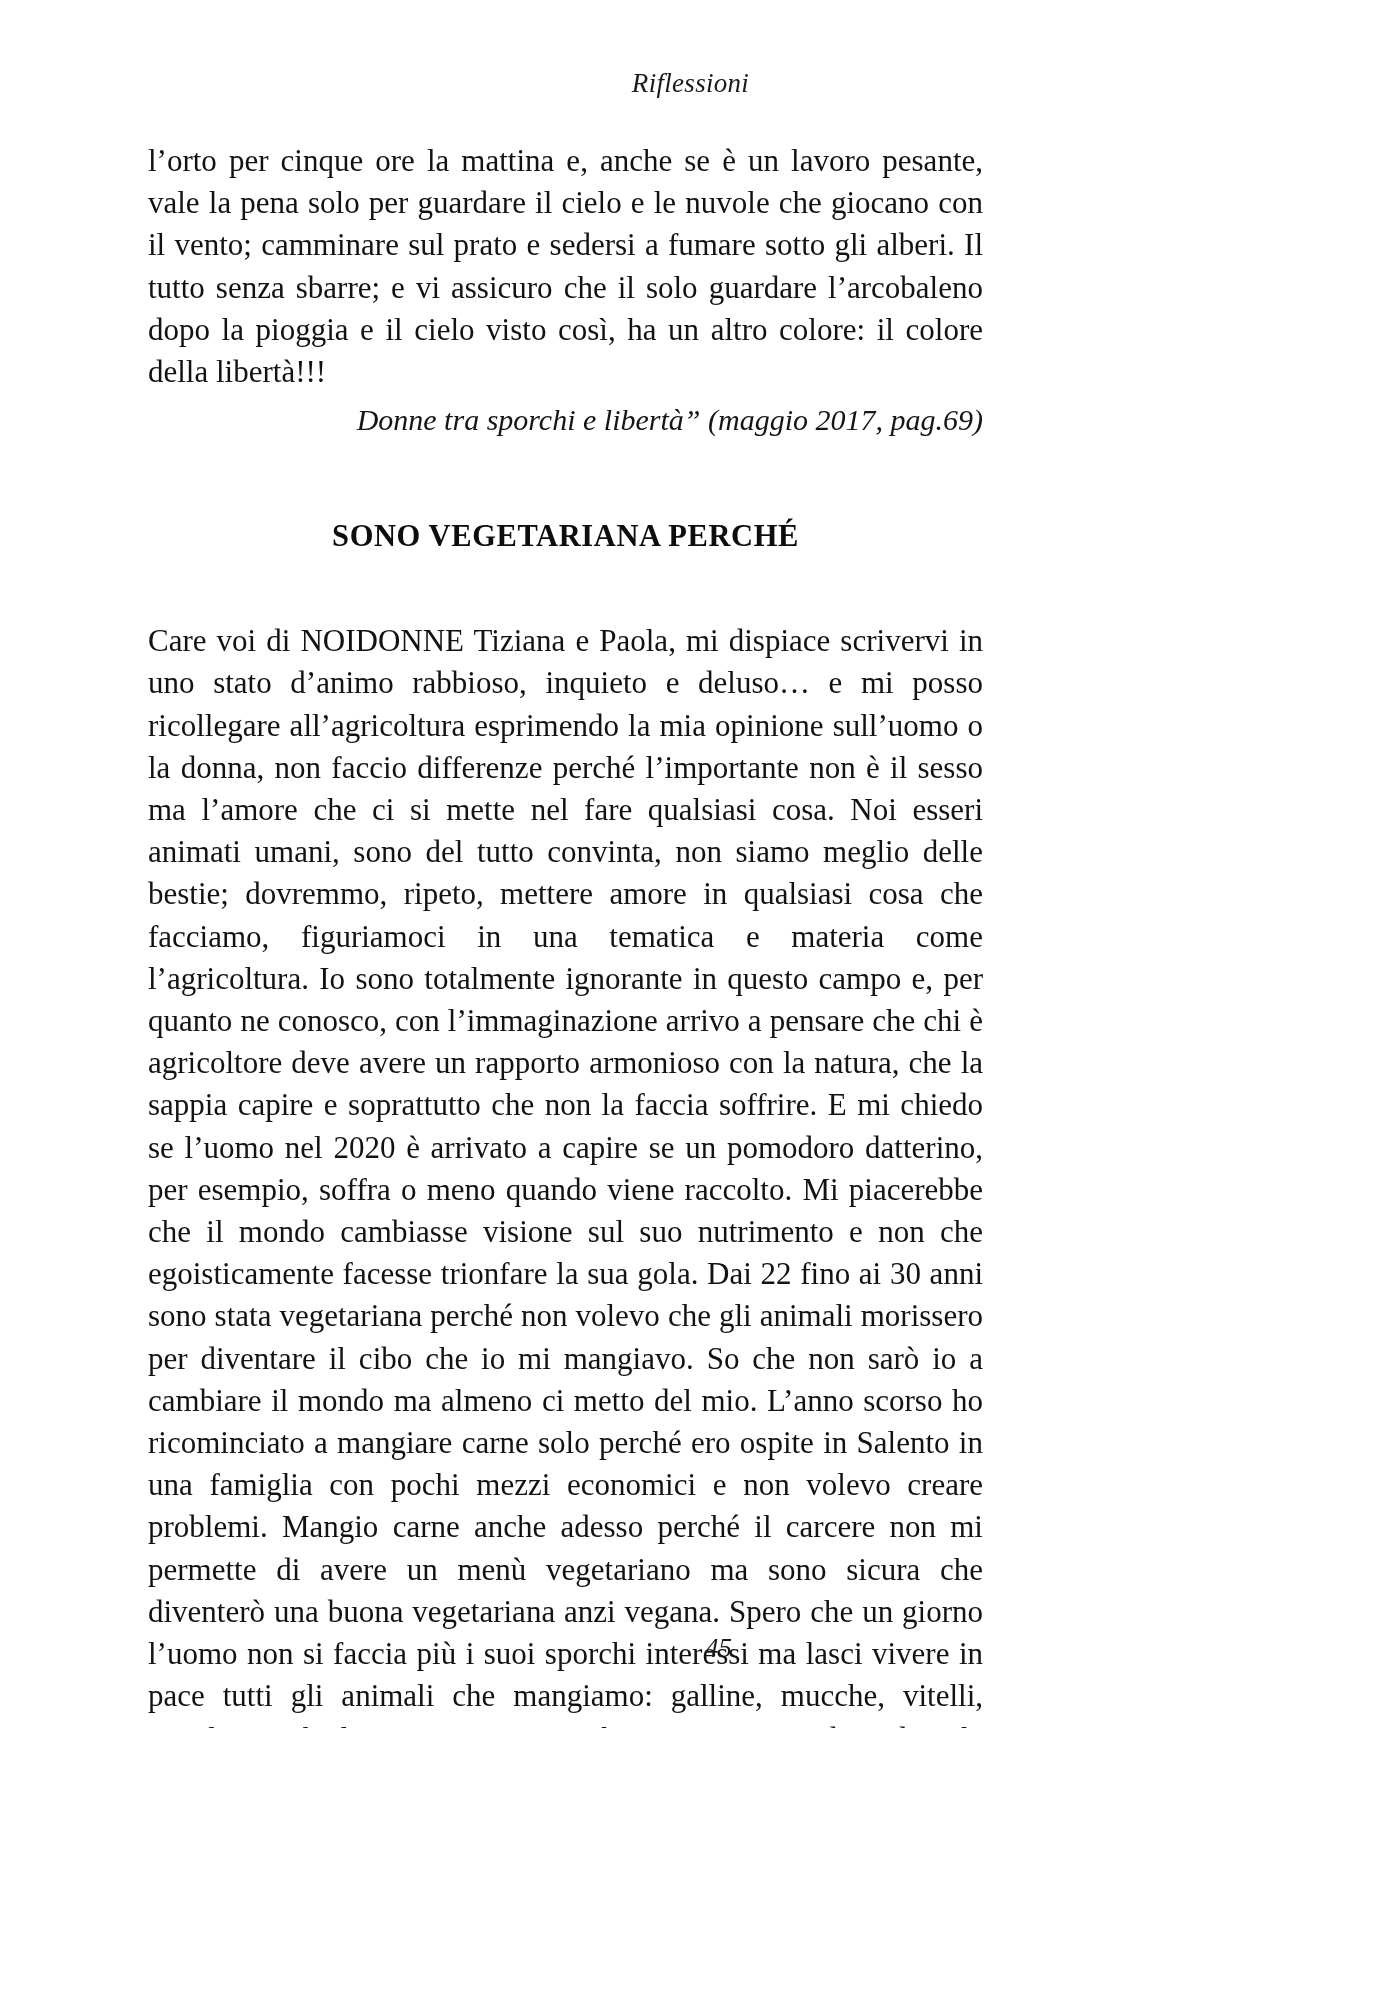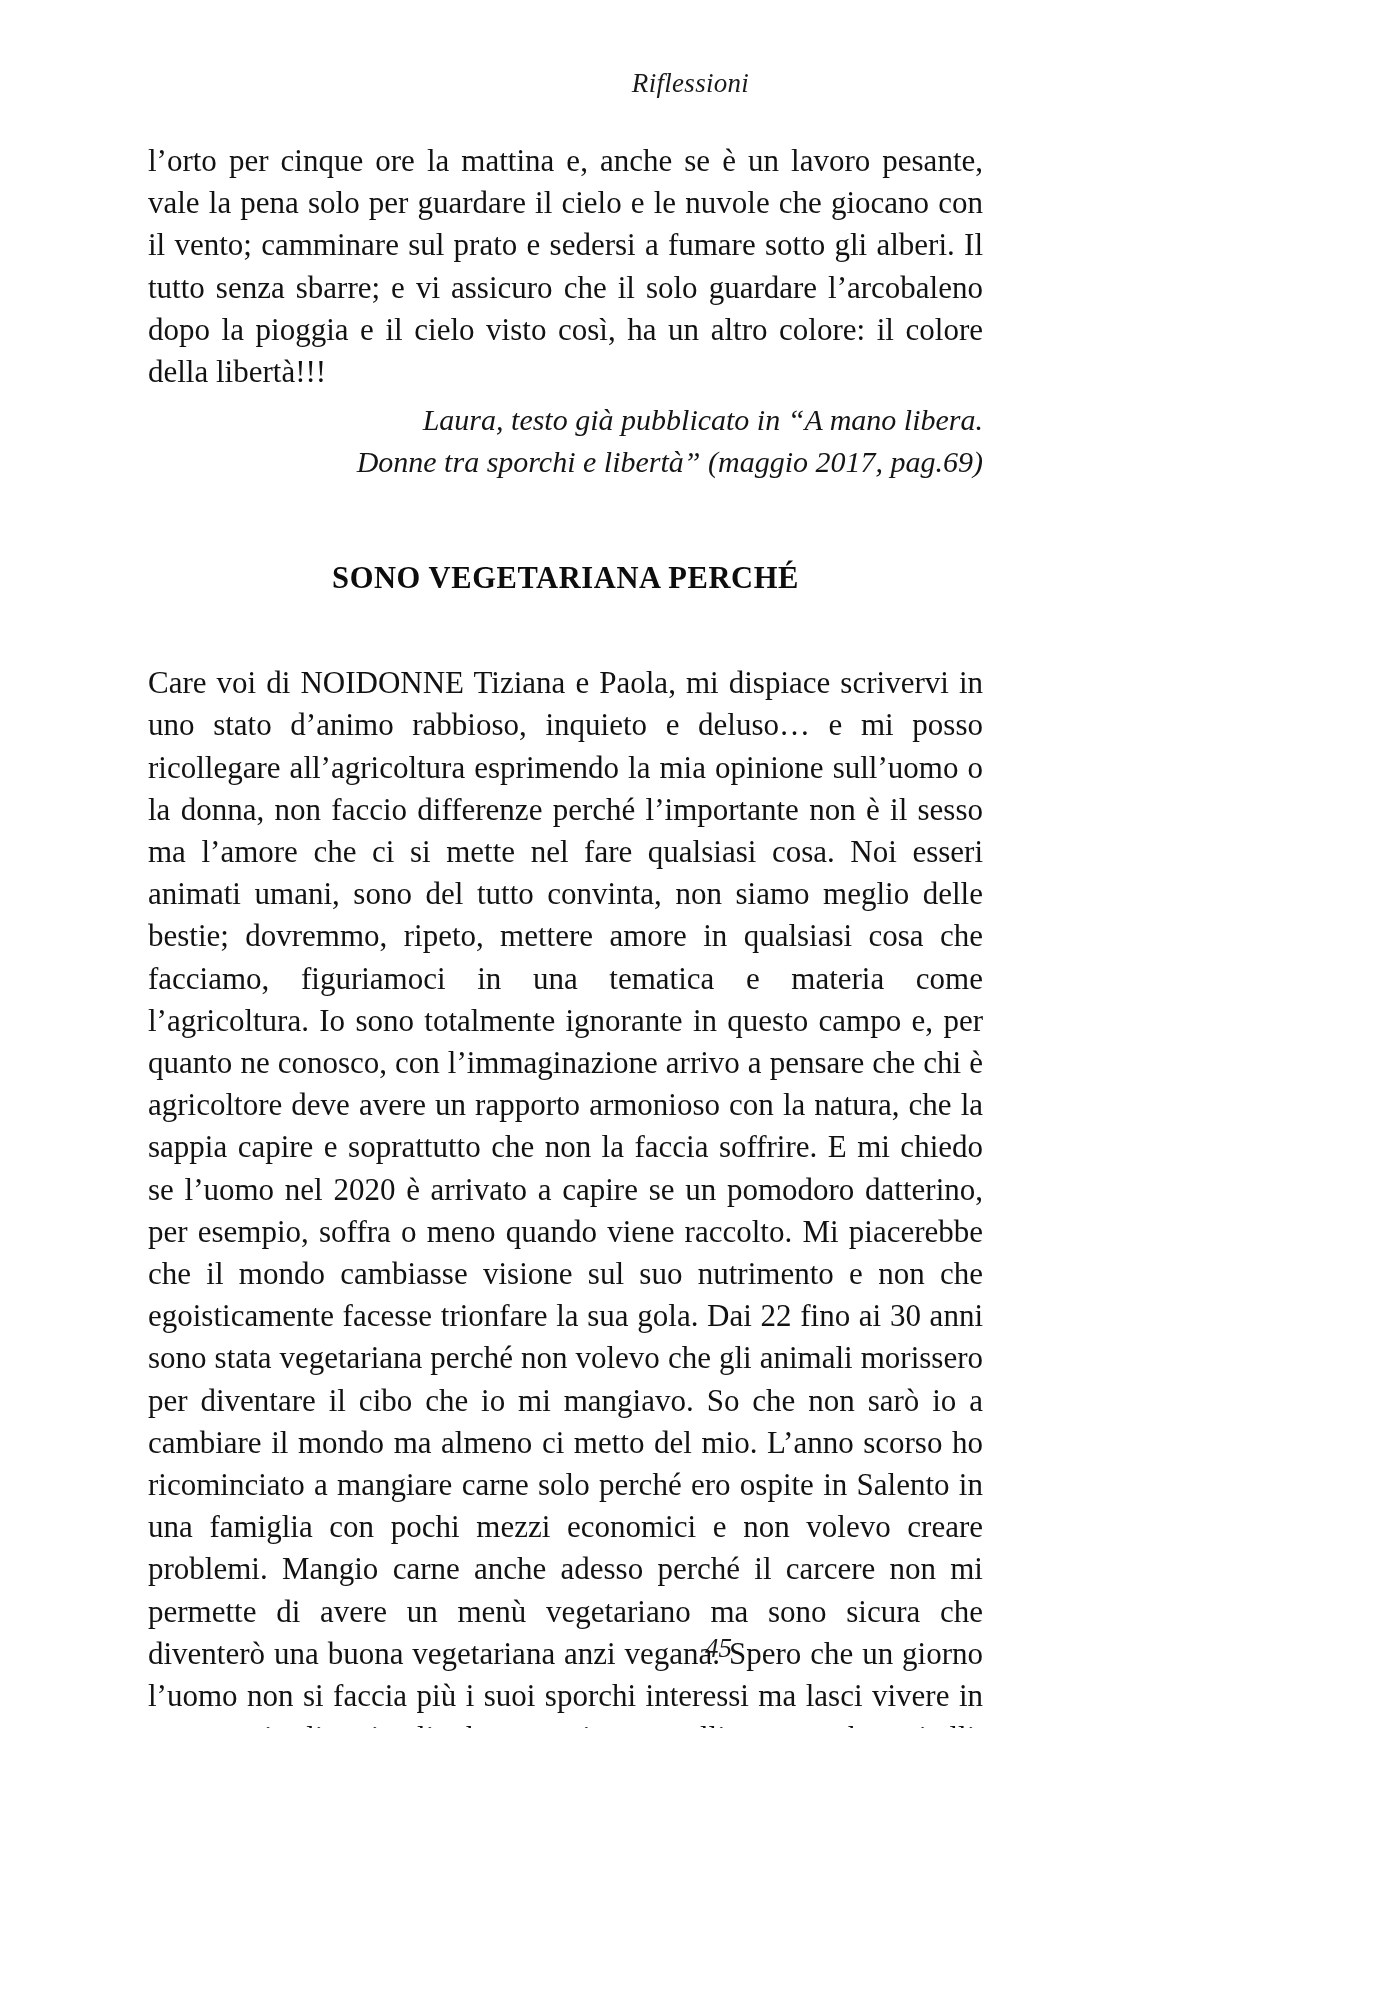--- a/index.html
+++ b/index.html
@@ -91,21 +91,20 @@
 
   <div class="running-head">Riflessioni</div>
 
   <div class="content">
 
     <p class="body-par">l’orto per cinque ore la mattina e, anche se è un lavoro pesante, vale la pena solo per guardare il cielo e le nuvole che giocano con il vento; camminare sul prato e sedersi a fumare sotto gli alberi. Il tutto senza sbarre; e vi assicuro che il solo guardare l’arcobaleno dopo la pioggia e il cielo visto così, ha un altro colore: il colore della libertà!!!</p>
 
     <div class="spacer-after-par"></div>
 
     <div class="attribution">
-      <span class="line">Laura, testo già pubblicato in “A mano libera.</span>
       <span class="line">Donne tra sporchi e libertà” (maggio 2017, pag.69)</span>
     </div>
 
     <div class="spacer-before-title"></div>
 
     <h2 class="section-title">SONO VEGETARIANA PERCHÉ</h2>
 
     <div class="spacer-after-title"></div>
 
     <p class="body-par">Care voi di NOIDONNE Tiziana e Paola, mi dispiace scrivervi in uno stato d’animo rabbioso, inquieto e deluso… e mi posso ricollegare all’agricoltura esprimendo la mia opinione sull’uomo o la donna, non faccio differenze perché l’importante non è il sesso ma l’amore che ci si mette nel fare qualsiasi cosa. Noi esseri animati umani, sono del tutto convinta, non siamo meglio delle bestie; dovremmo, ripeto, mettere amore in qualsiasi cosa che facciamo, figuriamoci in una tematica e materia come l’agricoltura. Io sono totalmente ignorante in questo campo e, per quanto ne conosco, con l’immaginazione arrivo a pensare che chi è agricoltore deve avere un rapporto armonioso con la natura, che la sappia capire e soprattutto che non la faccia soffrire. E mi chiedo se l’uomo nel 2020 è arrivato a capire se un pomodoro datterino, per esempio, soffra o meno quando viene raccolto. Mi piacerebbe che il mondo cambiasse visione sul suo nutrimento e non che egoisticamente facesse trionfare la sua gola. Dai 22 fino ai 30 anni sono stata vegetariana perché non volevo che gli animali morissero per diventare il cibo che io mi mangiavo. So che non sarò io a cambiare il mondo ma almeno ci metto del mio. L’anno scorso ho ricominciato a mangiare carne solo perché ero ospite in Salento in una famiglia con pochi mezzi economici e non volevo creare problemi. Mangio carne anche adesso perché il carcere non mi permette di avere un menù vegetariano ma sono sicura che diventerò una buona vegetariana anzi vegana. Spero che un giorno l’uomo non si faccia più i suoi sporchi interessi ma lasci vivere in pace tutti gli animali che mangiamo: galline, mucche, vitelli, maiali, cinghiali eccetera. Spero che si preoccupi di vedere le condizioni indescrivibili in cui vivono questi animali e qui chiudo perché mi viene da piangere</p>

